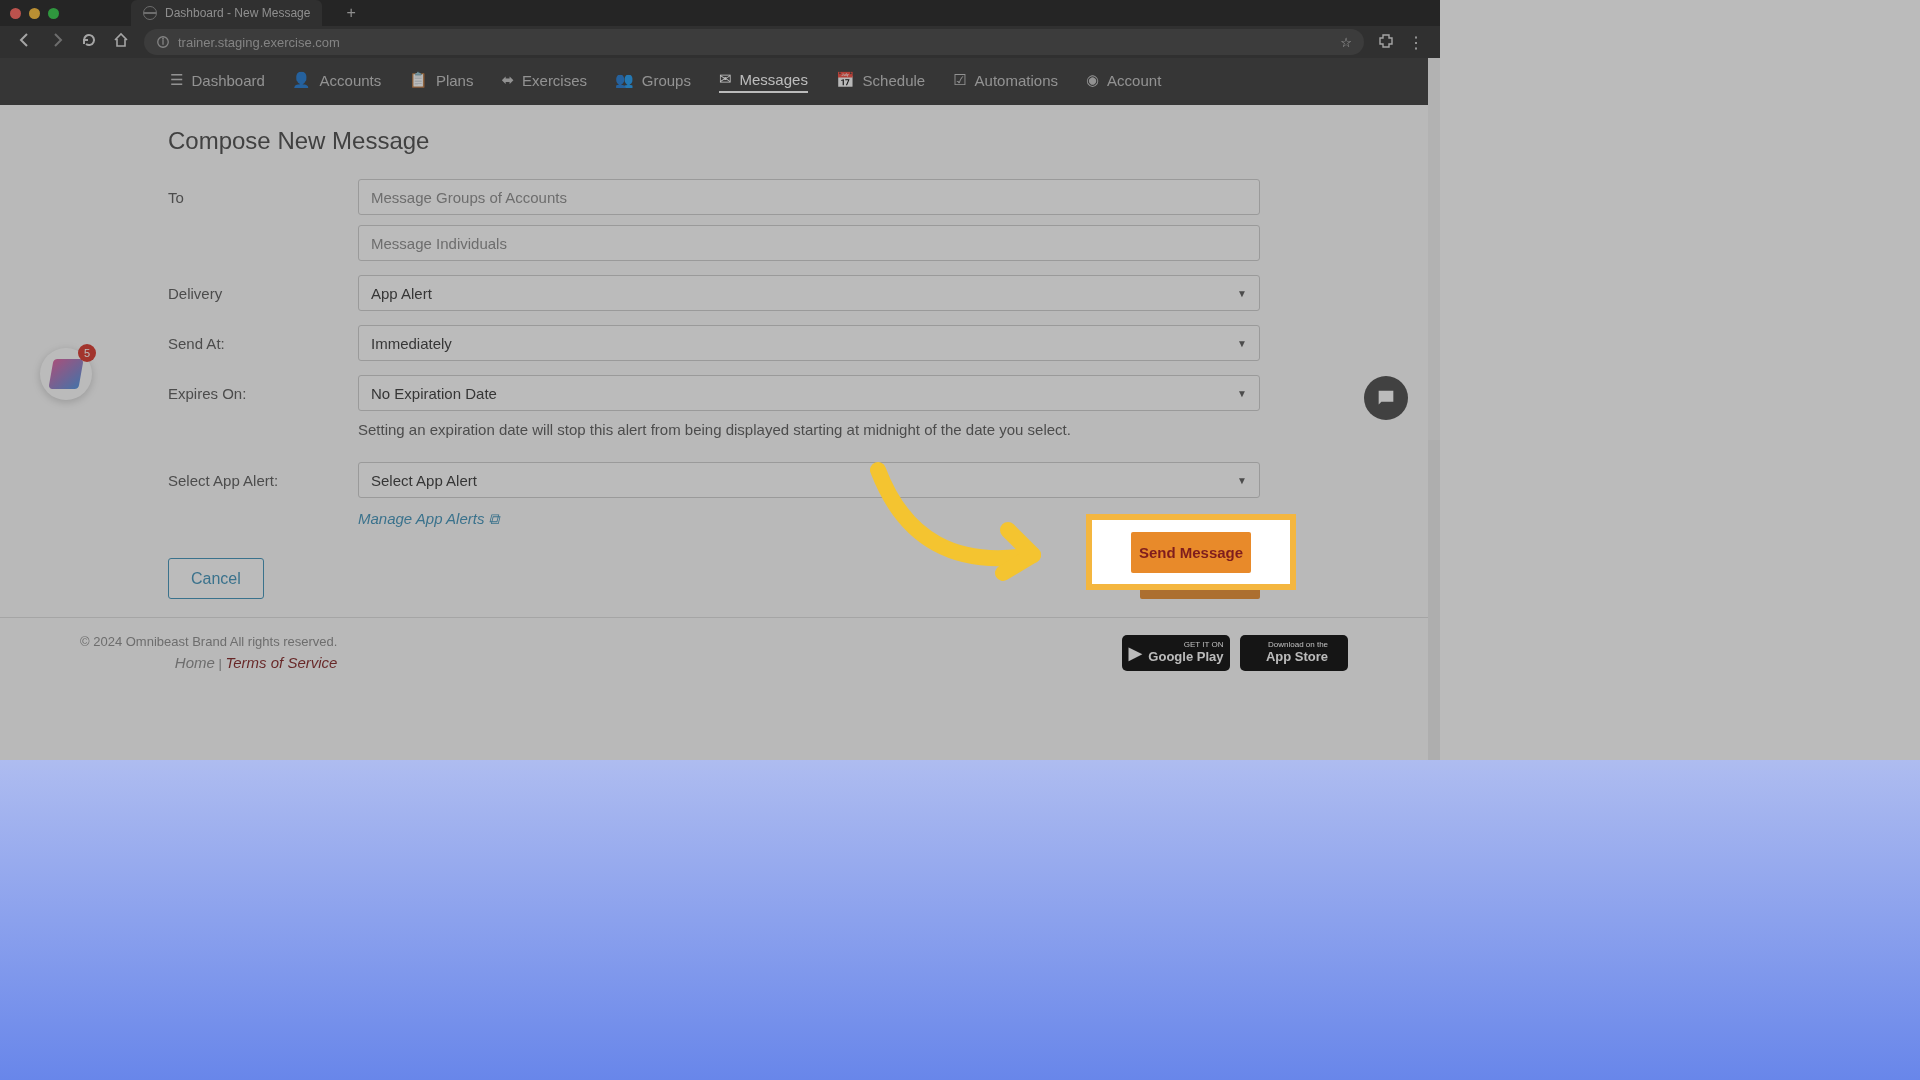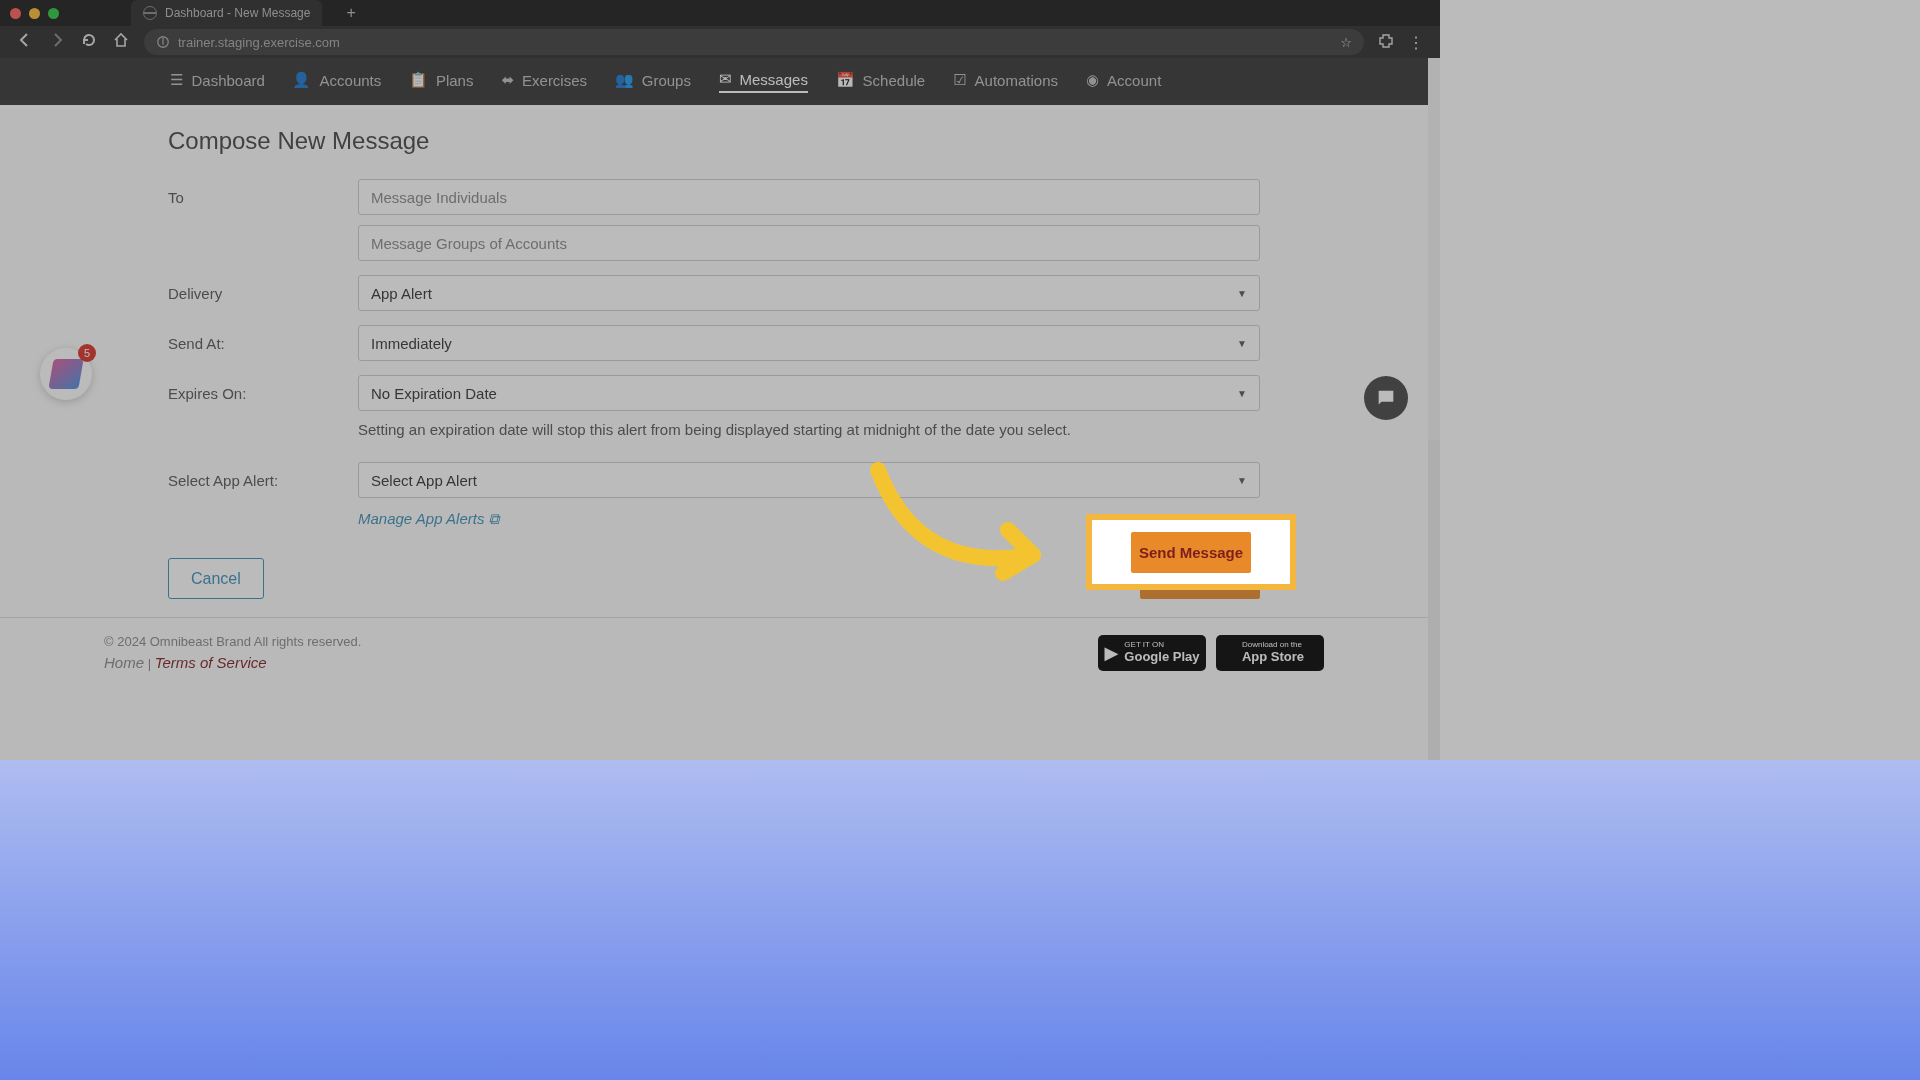--- a/index.html
+++ b/index.html
@@ -42,21 +42,21 @@
 .caret { font-size: 10px; color: #555; }
 .help-text { font-size: 15px; color: #555; margin-top: 10px; }
 .link { color: #3a8fb7; font-size: 15px; text-decoration: none; cursor: pointer; font-style: italic; }
 .ext-link-icon { display: inline-block; margin-left: 4px; }
 
 .actions { display: flex; justify-content: space-between; gap: 4px; margin-top: 30px; max-width: 1110px; }
 .btn-cancel { border: 1px solid #3a8fb7; color: #3a8fb7; background: #fff; padding: 10px 22px; border-radius: 3px; font-size: 16px; cursor: pointer; }
 .btn-send { background: #e88a2a; color: #7f1d1d; border: none; padding: 12px 8px; border-radius: 2px; font-size: 15px; font-weight: 600; cursor: pointer; }
 
 
-.footer { position: absolute; bottom: 72px; left: 0; right: 12px; border-top: 1px solid #ddd; padding: 14px 104px; display: flex; justify-content: space-between; align-items: center; background: #fcfcfc; }
+.footer { position: absolute; bottom: 72px; left: 0; right: 12px; border-top: 1px solid #ddd; padding: 14px 80px; display: flex; justify-content: space-between; align-items: center; background: #fcfcfc; text-align: right; }
 .footer-left { font-size: 13px; color: #888; line-height: 1.5; }
 .store-badges { display: flex; gap: 10px; }
 .badge { background: #000; color: #fff; width: 108px; height: 36px; border-radius: 5px; display: flex; align-items: center; justify-content: center; gap: 6px; cursor: pointer; }
 .badge-icon { font-size: 18px; }
 .badge-text { font-size: 8px; line-height: 1.1; }
 .badge-text strong { font-size: 13px; display: block; }
 
 
 .help-float { position: absolute; left: 40px; bottom: 360px; width: 52px; height: 52px; border-radius: 50%; background: #fff; box-shadow: 0 2px 8px rgba(0,0,0,0.2); display: flex; align-items: center; justify-content: center; cursor: pointer; }
 .help-float-badge { position: absolute; top: -4px; right: -4px; background: #d93025; color: #fff; border-radius: 50%; width: 18px; height: 18px; font-size: 11px; display: flex; align-items: center; justify-content: center; }
@@ -174,24 +174,24 @@
   </div>
 
   <div class="page">
     <div class="content">
       <h1>Compose New Message</h1>
 
       <div class="form-row">
         <div class="label">To</div>
         <div class="fields">
           <div class="input">
+              <span class="placeholder">Message Groups of Accounts</span>
+            </div>
+          <div class="input">
               <span class="placeholder">Message Individuals</span>
-            </div>
-          <div class="input">
-              <span class="placeholder">Message Groups of Accounts</span>
             </div>
         </div>
       </div>
 
       <div class="form-row">
         <div class="label">Delivery</div>
         <div class="fields">
           <div class="select">
               <span>App Alert</span>
               <span class="caret">▼</span>

